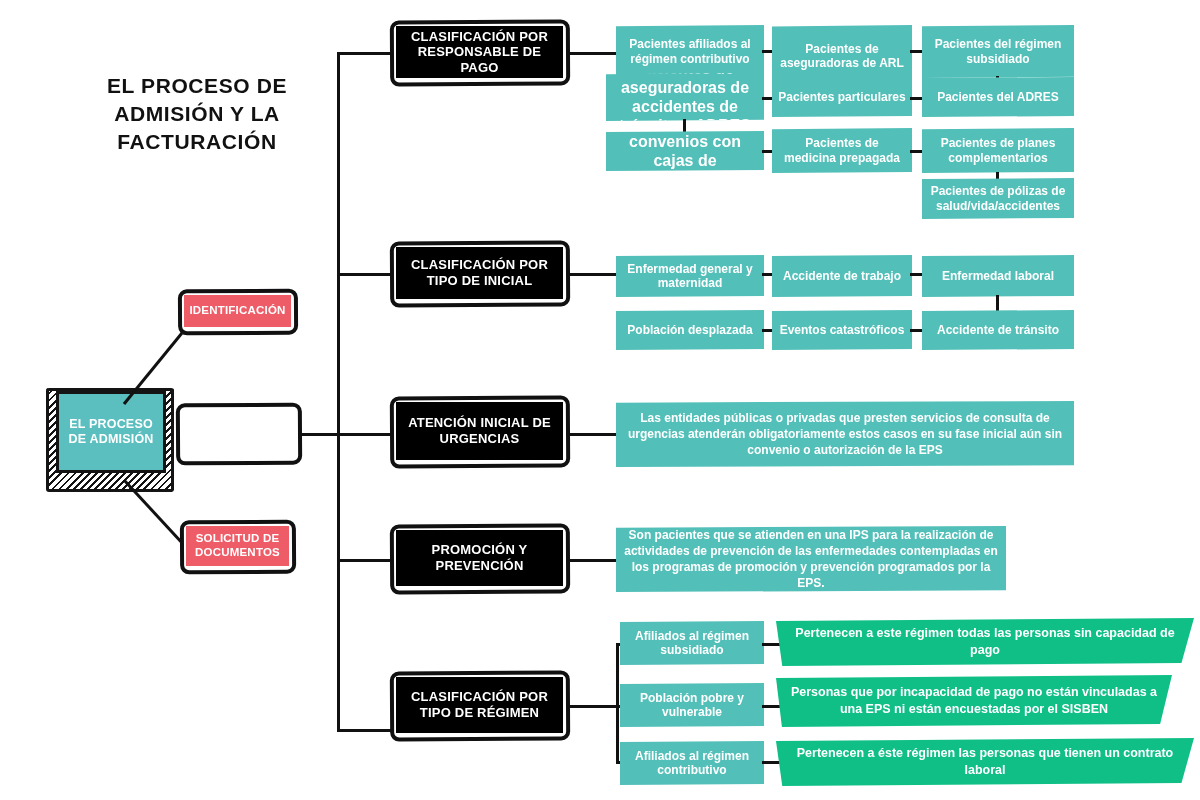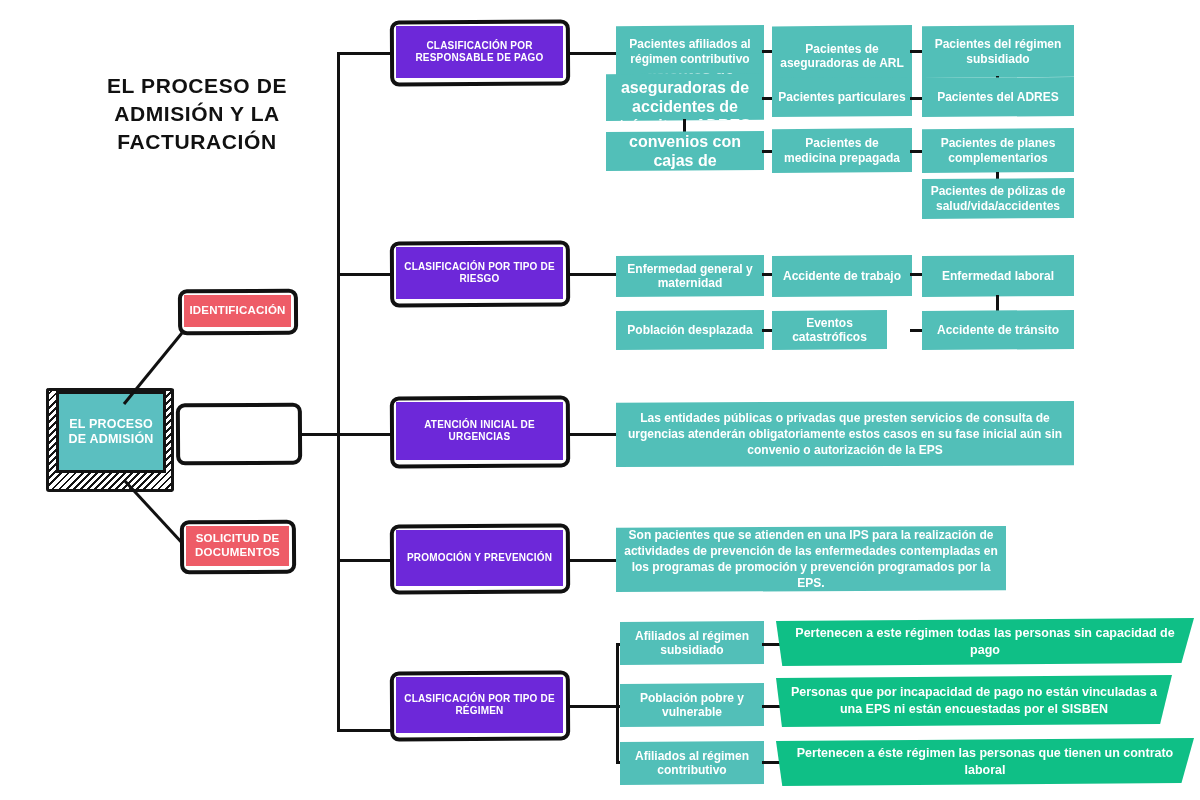--- a/index.html
+++ b/index.html
@@ -51,21 +51,21 @@
     background:#ffffff;box-sizing:border-box;
     transform:rotate(-.35deg);
   }
   .sketch .fill{
     position:absolute;left:6px;top:6px;right:7px;bottom:8px;
     display:flex;align-items:center;justify-content:center;text-align:center;
     color:#ffffff;font-weight:bold;line-height:1.2;letter-spacing:.2px;
     box-sizing:border-box;padding:2px 5px;
   }
   .red .fill{background:#EE5C67;font-size:11.5px;}
-  .blue .fill{background:#6d28d9;font-size:10px;}
+  .blue .fill{background:#000000;font-size:13px;}
 
   
   .teal{
     position:absolute;background:#52BFB8;color:#ffffff;
     display:flex;align-items:center;justify-content:center;text-align:center;
     font-weight:bold;line-height:1.2;box-sizing:border-box;padding:3px 6px;
     clip-path:polygon(0% 2.5%,100% 0%,100% 97.5%,0% 100%);
   }
   .teal.sm{font-size:16px;}
   .teal.md{font-size:12px;}
@@ -147,35 +147,35 @@
   <div class="ln h" style="left:762px;top:150px;width:14px;"></div>
   <div class="teal md" style="left:772px;top:128px;width:140px;height:45px;">Pacientes de medicina prepagada</div>
   <div class="ln h" style="left:910px;top:150px;width:14px;"></div>
   <div class="teal md" style="left:922px;top:128px;width:152px;height:45px;">Pacientes de planes complementarios</div>
 
   <div class="ln v" style="left:996px;top:172px;height:12px;"></div>
   <div class="teal md" style="left:922px;top:178px;width:152px;height:41px;">Pacientes de pólizas de salud/vida/accidentes</div>
 
   <div class="sketch blue" style="left:390px;top:241px;width:180px;height:66px;">
     <div class="frame"></div>
-    <div class="fill">CLASIFICACIÓN POR TIPO DE RIESGO</div>
+    <div class="fill">CLASIFICACIÓN POR TIPO DE INICIAL</div>
   </div>
   <div class="ln h" style="left:570px;top:273px;width:48px;"></div>
 
   <div class="teal md" style="left:616px;top:255px;width:148px;height:42px;">Enfermedad general y maternidad</div>
   <div class="ln h" style="left:762px;top:273px;width:14px;"></div>
   <div class="teal md" style="left:772px;top:255px;width:140px;height:42px;">Accidente de trabajo</div>
   <div class="ln h" style="left:910px;top:273px;width:14px;"></div>
   <div class="teal md" style="left:922px;top:255px;width:152px;height:42px;">Enfermedad laboral</div>
 
   <div class="ln v" style="left:996px;top:295px;height:16px;"></div>
 
   <div class="teal md" style="left:616px;top:310px;width:148px;height:40px;">Población desplazada</div>
   <div class="ln h" style="left:762px;top:329px;width:14px;"></div>
-  <div class="teal md" style="left:772px;top:310px;width:115px;height:40px;">Eventos catastróficos</div>
+  <div class="teal md" style="left:772px;top:310px;width:140px;height:40px;">Eventos catastróficos</div>
   <div class="ln h" style="left:910px;top:329px;width:14px;"></div>
   <div class="teal md" style="left:922px;top:310px;width:152px;height:40px;">Accidente de tránsito</div>
 
   <div class="sketch blue" style="left:390px;top:396px;width:180px;height:72px;">
     <div class="frame"></div>
     <div class="fill">ATENCIÓN INICIAL DE URGENCIAS</div>
   </div>
   <div class="ln h" style="left:570px;top:433px;width:48px;"></div>
   <div class="teal desc" style="left:616px;top:401px;width:458px;height:66px;">Las entidades públicas o privadas que presten servicios de consulta de urgencias atenderán obligatoriamente estos casos en su fase inicial aún sin convenio o autorización de la EPS</div>
 

